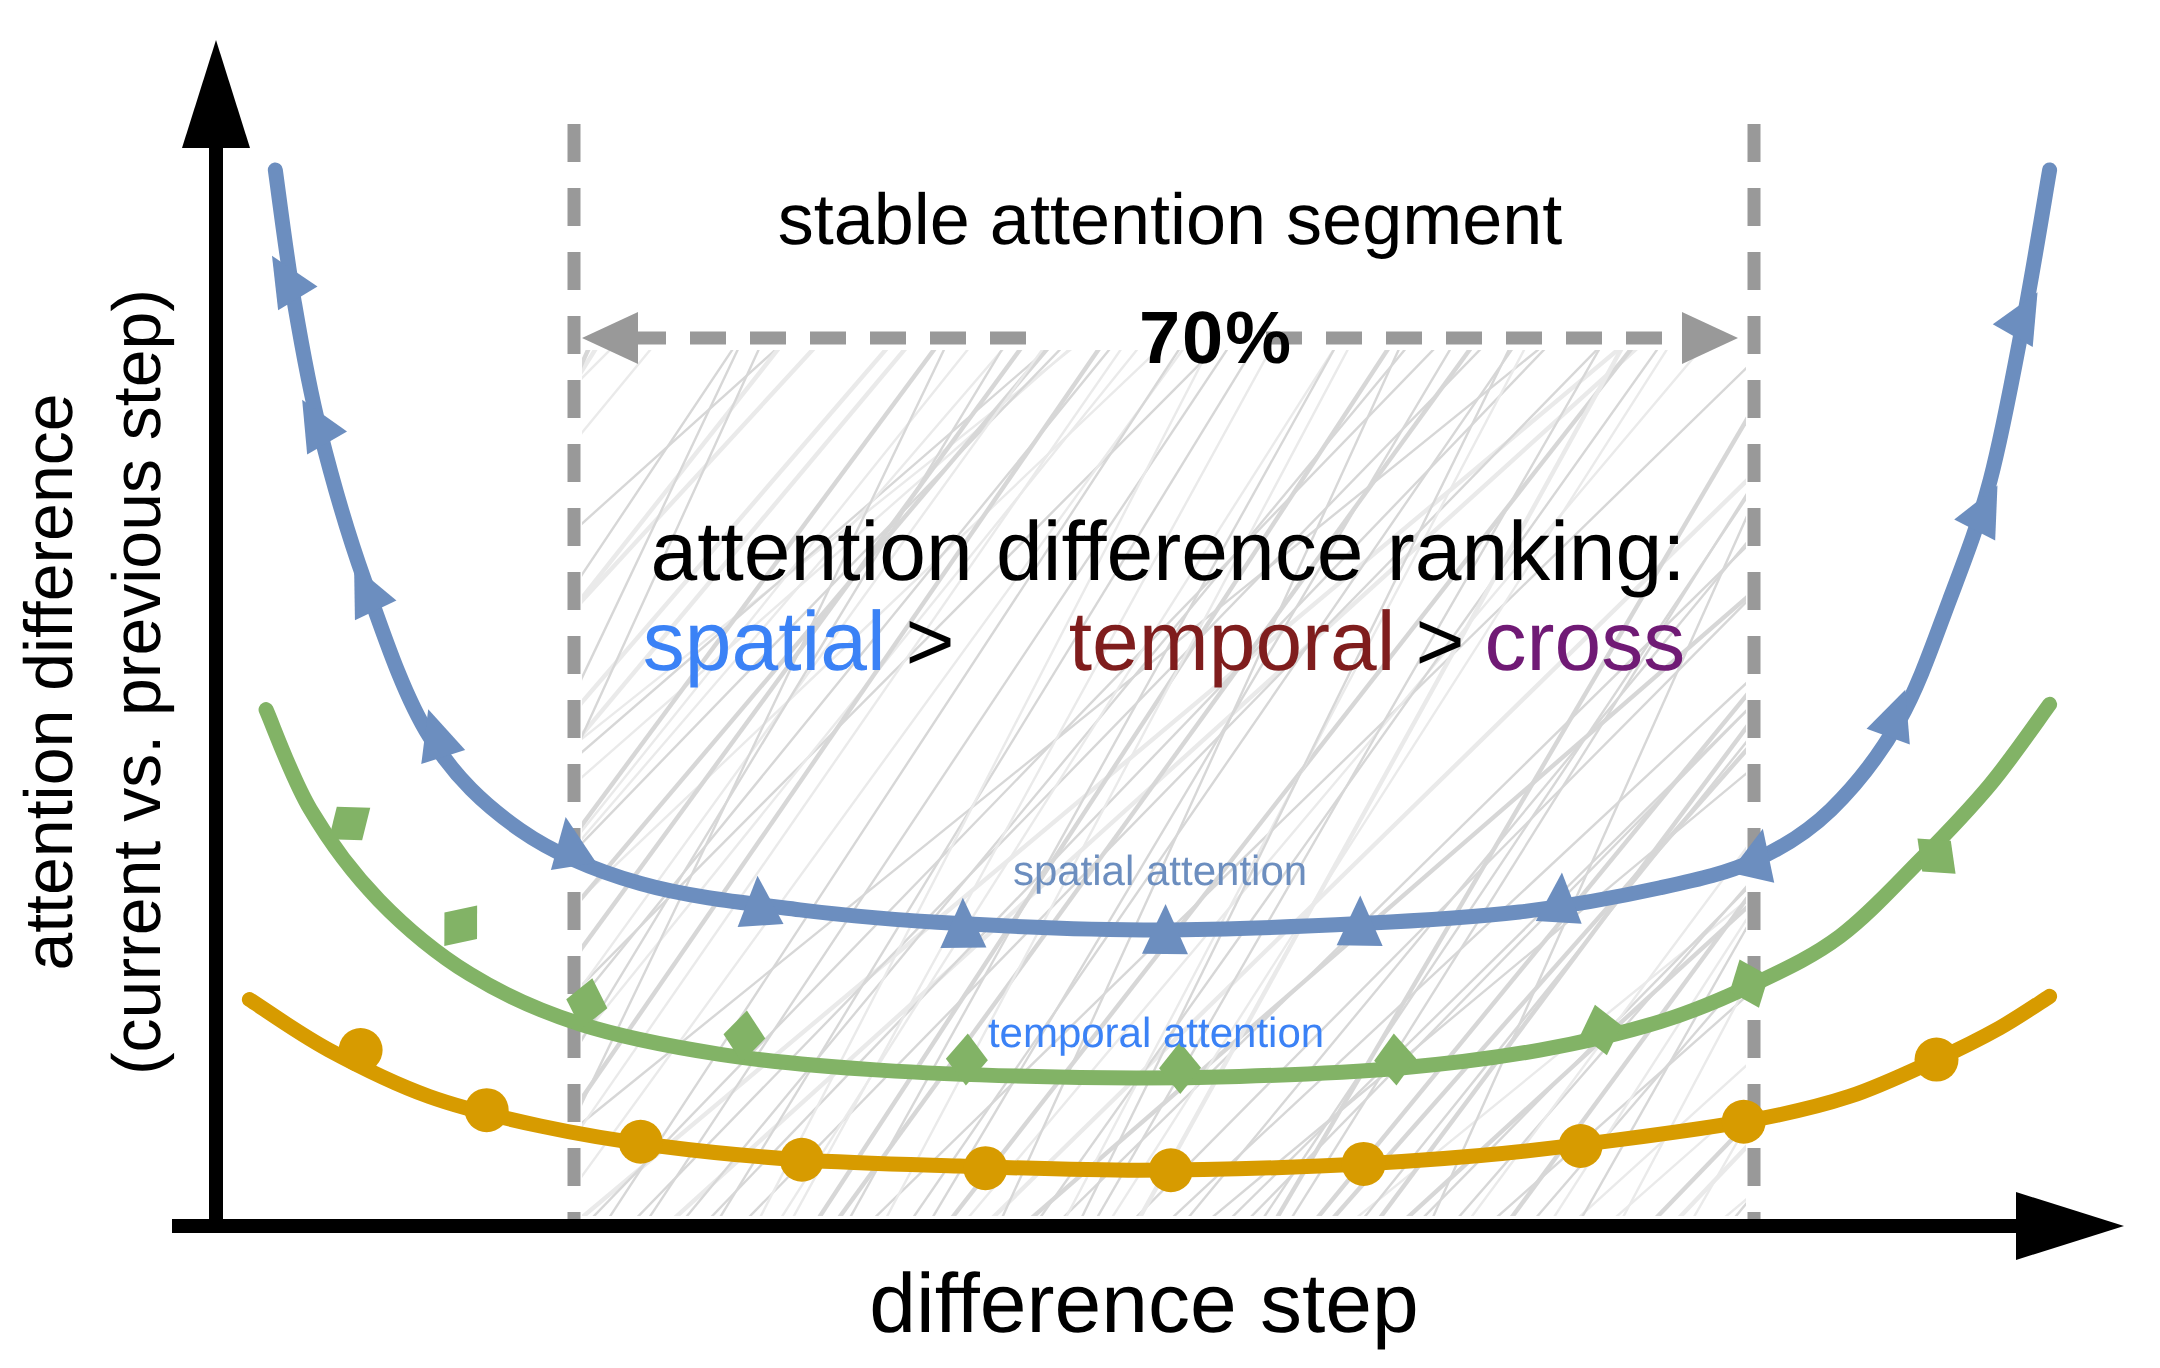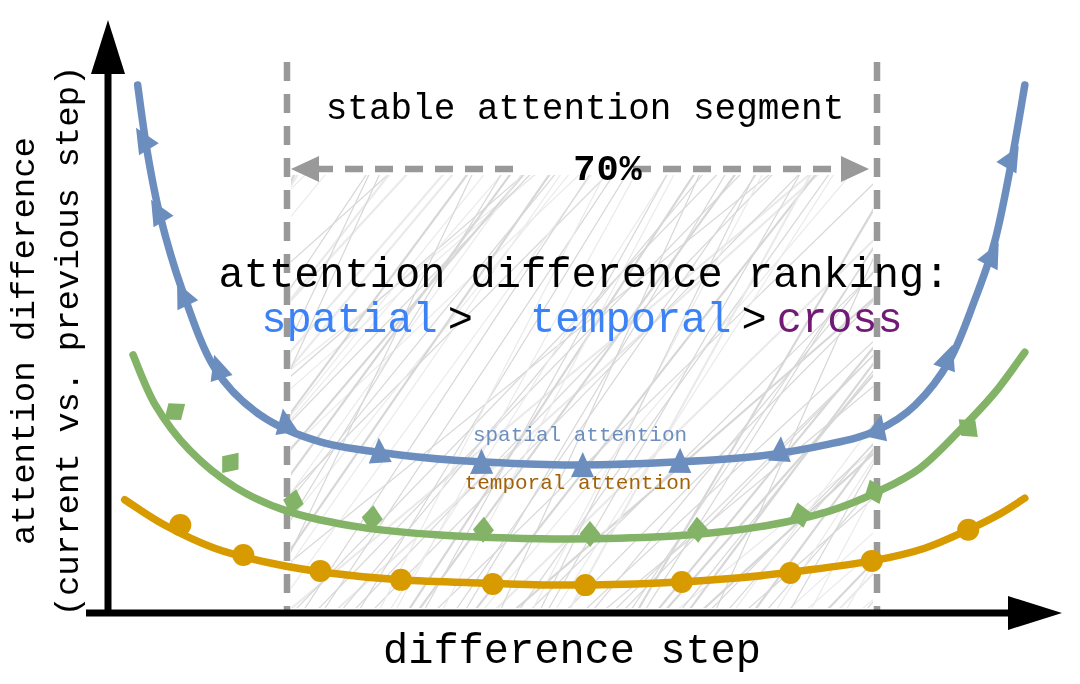--- a/index.html
+++ b/index.html
@@ -1,17 +1,17 @@
 <!DOCTYPE html>
 <html><head>
 <meta charset="utf-8">
 <style>
   html,body{margin:0;padding:0;background:#ffffff;}
   body{font-family:"Liberation Sans", sans-serif;}
-  .fig{position:relative;width:1080px;height:684px;background:#fff;overflow:hidden;font-family:Liberation Mono, monospace;}
+  .fig{position:relative;width:1080px;height:684px;background:#fff;overflow:hidden;}
   .fig svg{position:absolute;left:0;top:0;}
   .txt{position:absolute;transform:translate(-50%,-50%);white-space:nowrap;color:#000;
        font-size:42px;line-height:1.1;}
   .title{font-size:36px;}
   .seventy{font-weight:bold;font-size:37px;letter-spacing:1px;}
   .rank2{display:flex;gap:10px;align-items:baseline;}
   .curve-label{font-size:21px;}
   .ylab{position:absolute;left:-251px;top:295px;width:600px;height:92px;
         transform:rotate(-90deg);text-align:center;font-size:34px;line-height:44px;}
 </style>
@@ -188,28 +188,28 @@
 
   <div class="txt title" style="left:585px;top:110px">stable attention segment</div>
 
   <div class="txt seventy" style="left: 608px; top: 170px; color: #000000;">70%</div>
 
   <div class="txt" style="left:584px;top:276px">attention difference ranking:</div>
 
   <div class="txt rank2" style="left:582px;top:321px">
     <span style="color: #3b82f6;">spatial</span>
     <span>&gt;</span>
-    <span style="color: #3b82f6; margin-left: 47px;">temporal</span>
+    <span style="color: #7f1d1d; margin-left: 47px;">temporal</span>
     <span>&gt;</span>
     <span style="color: #701a75;">cross</span>
   </div>
 
   <div class="txt curve-label" style="left: 580px; top: 436px; color: rgb(108, 142, 191);">spatial attention</div>
 
-  <div class="txt curve-label" style="left: 578px; top: 484px; color: #a16207;">temporal attention</div>
+  <div class="txt curve-label" style="left: 578px; top: 517px; color: #3b82f6;">temporal attention</div>
 
 
   <div class="txt" style="left:572px;top:652px">difference step</div>
 
   <div class="ylab">
     <div>attention difference</div>
     <div>(current vs. previous step)</div>
   </div>
 
 </div>

